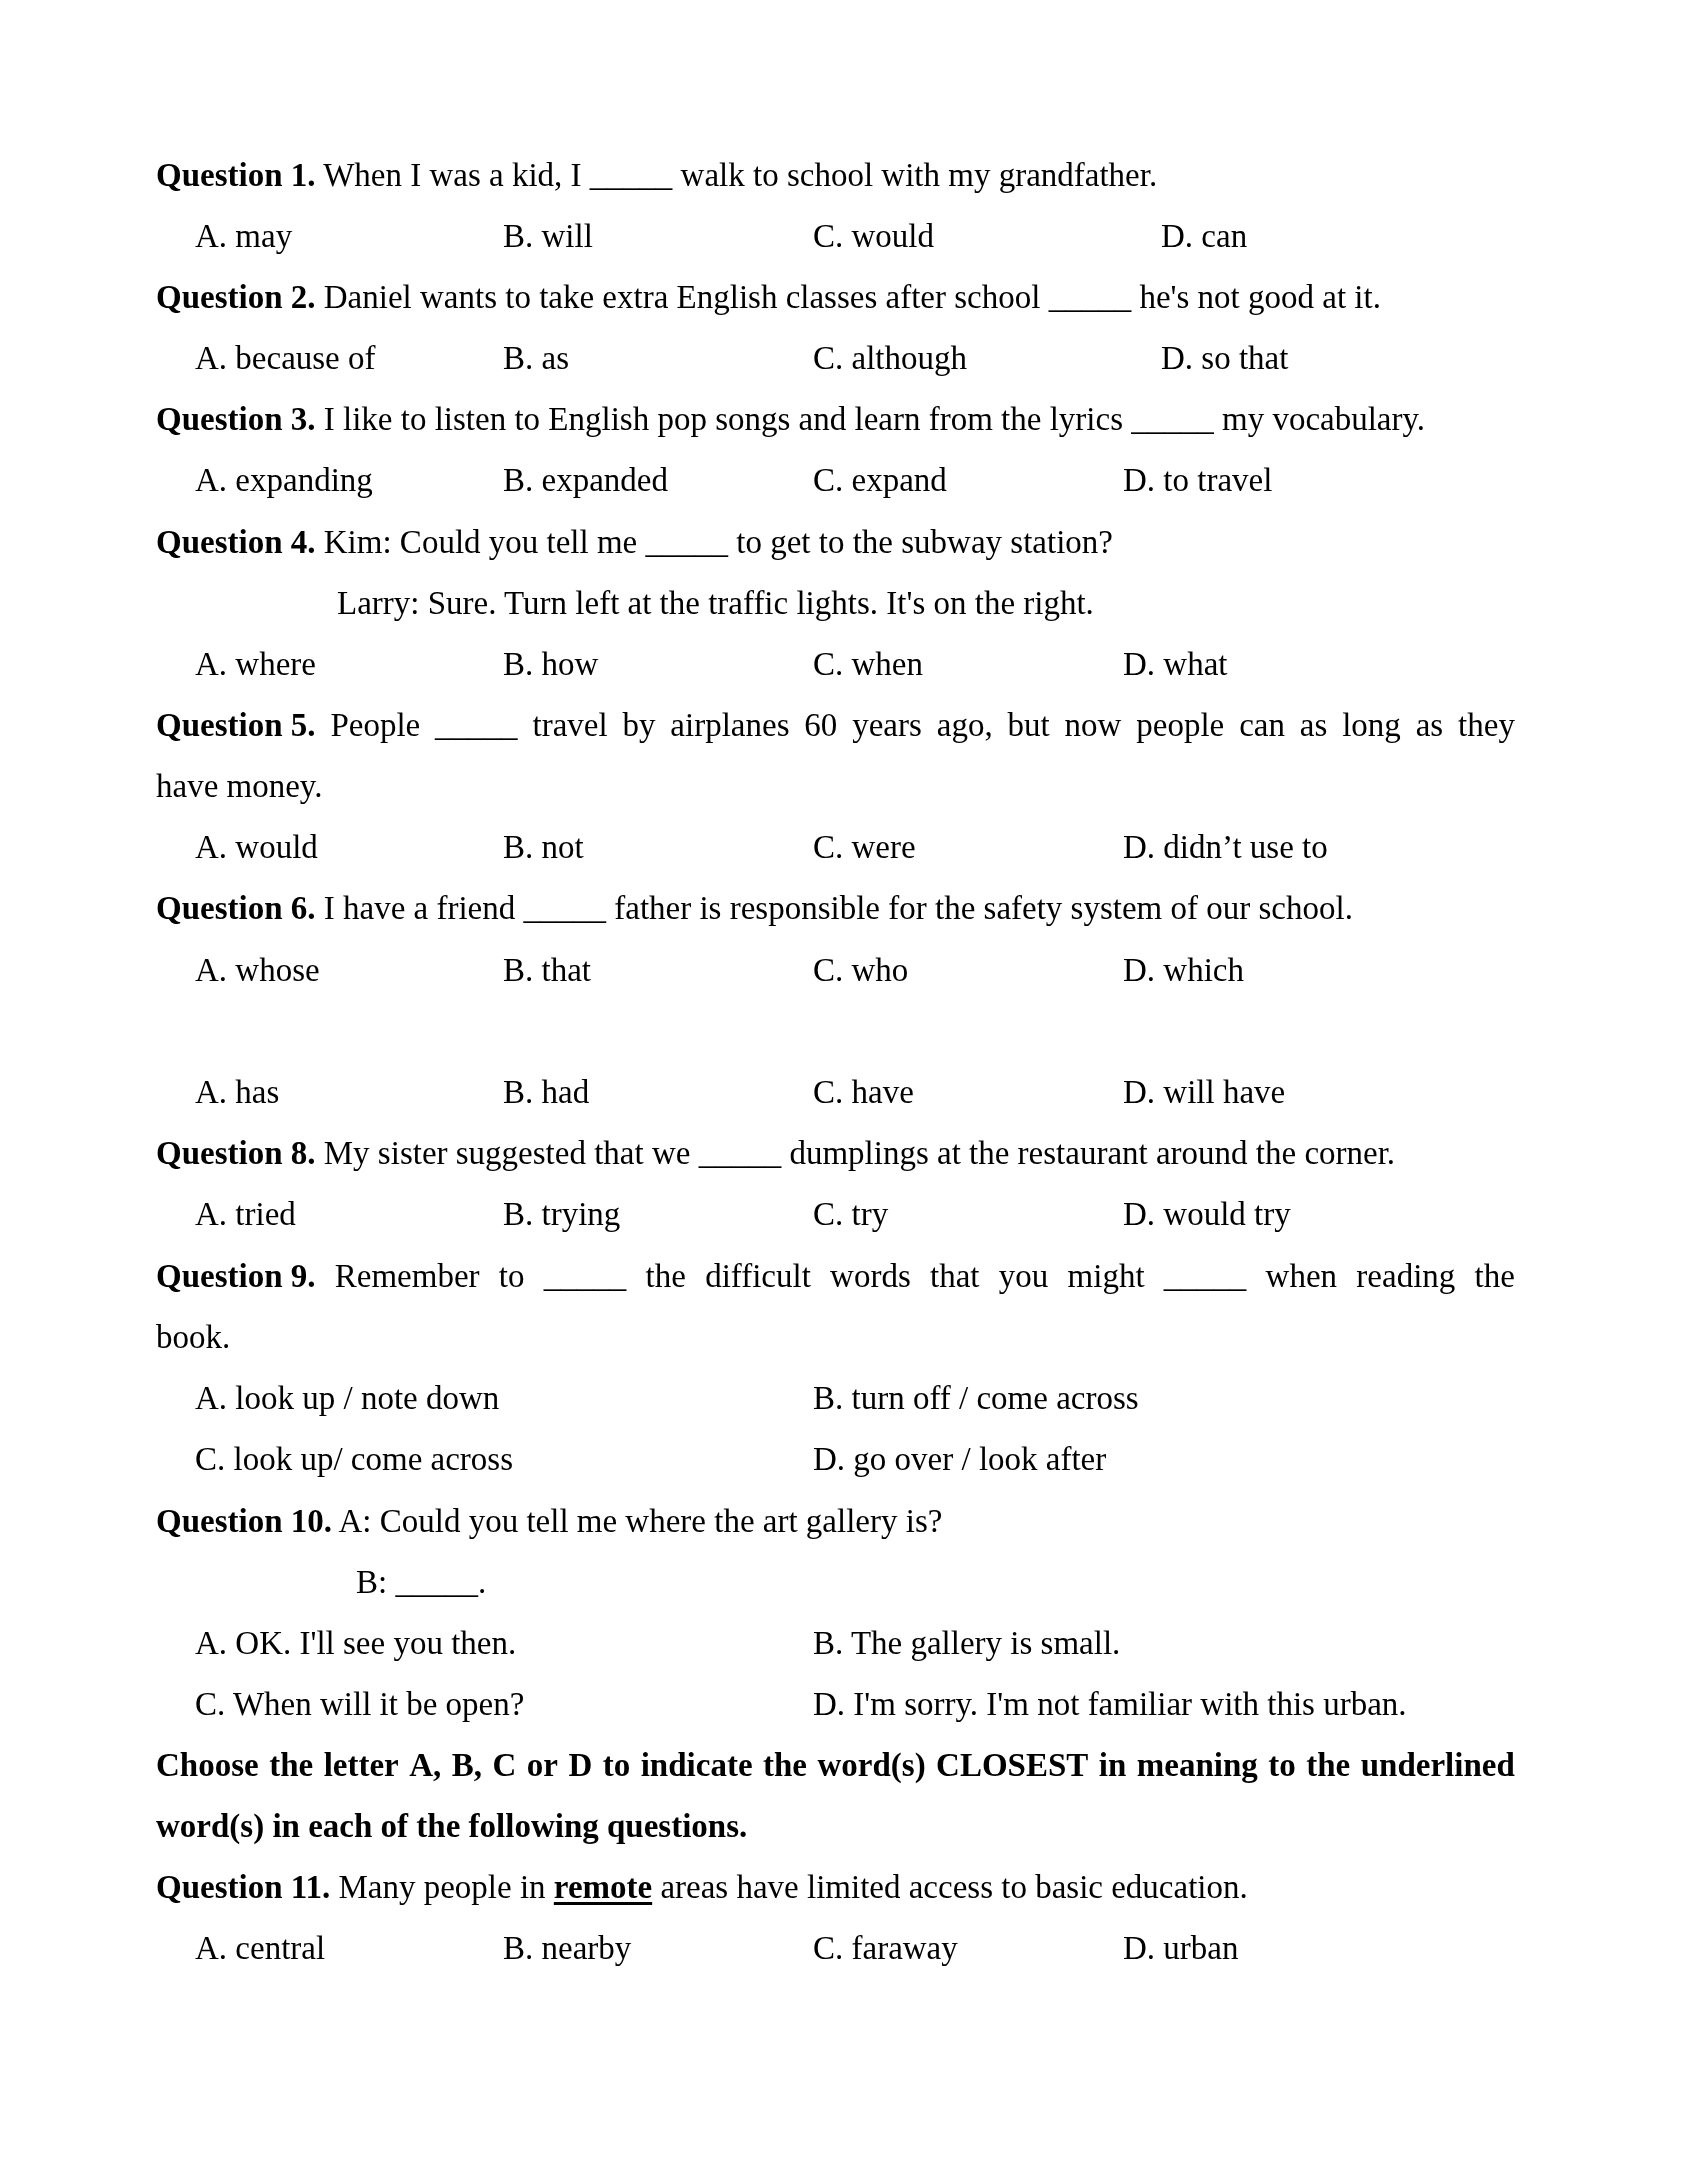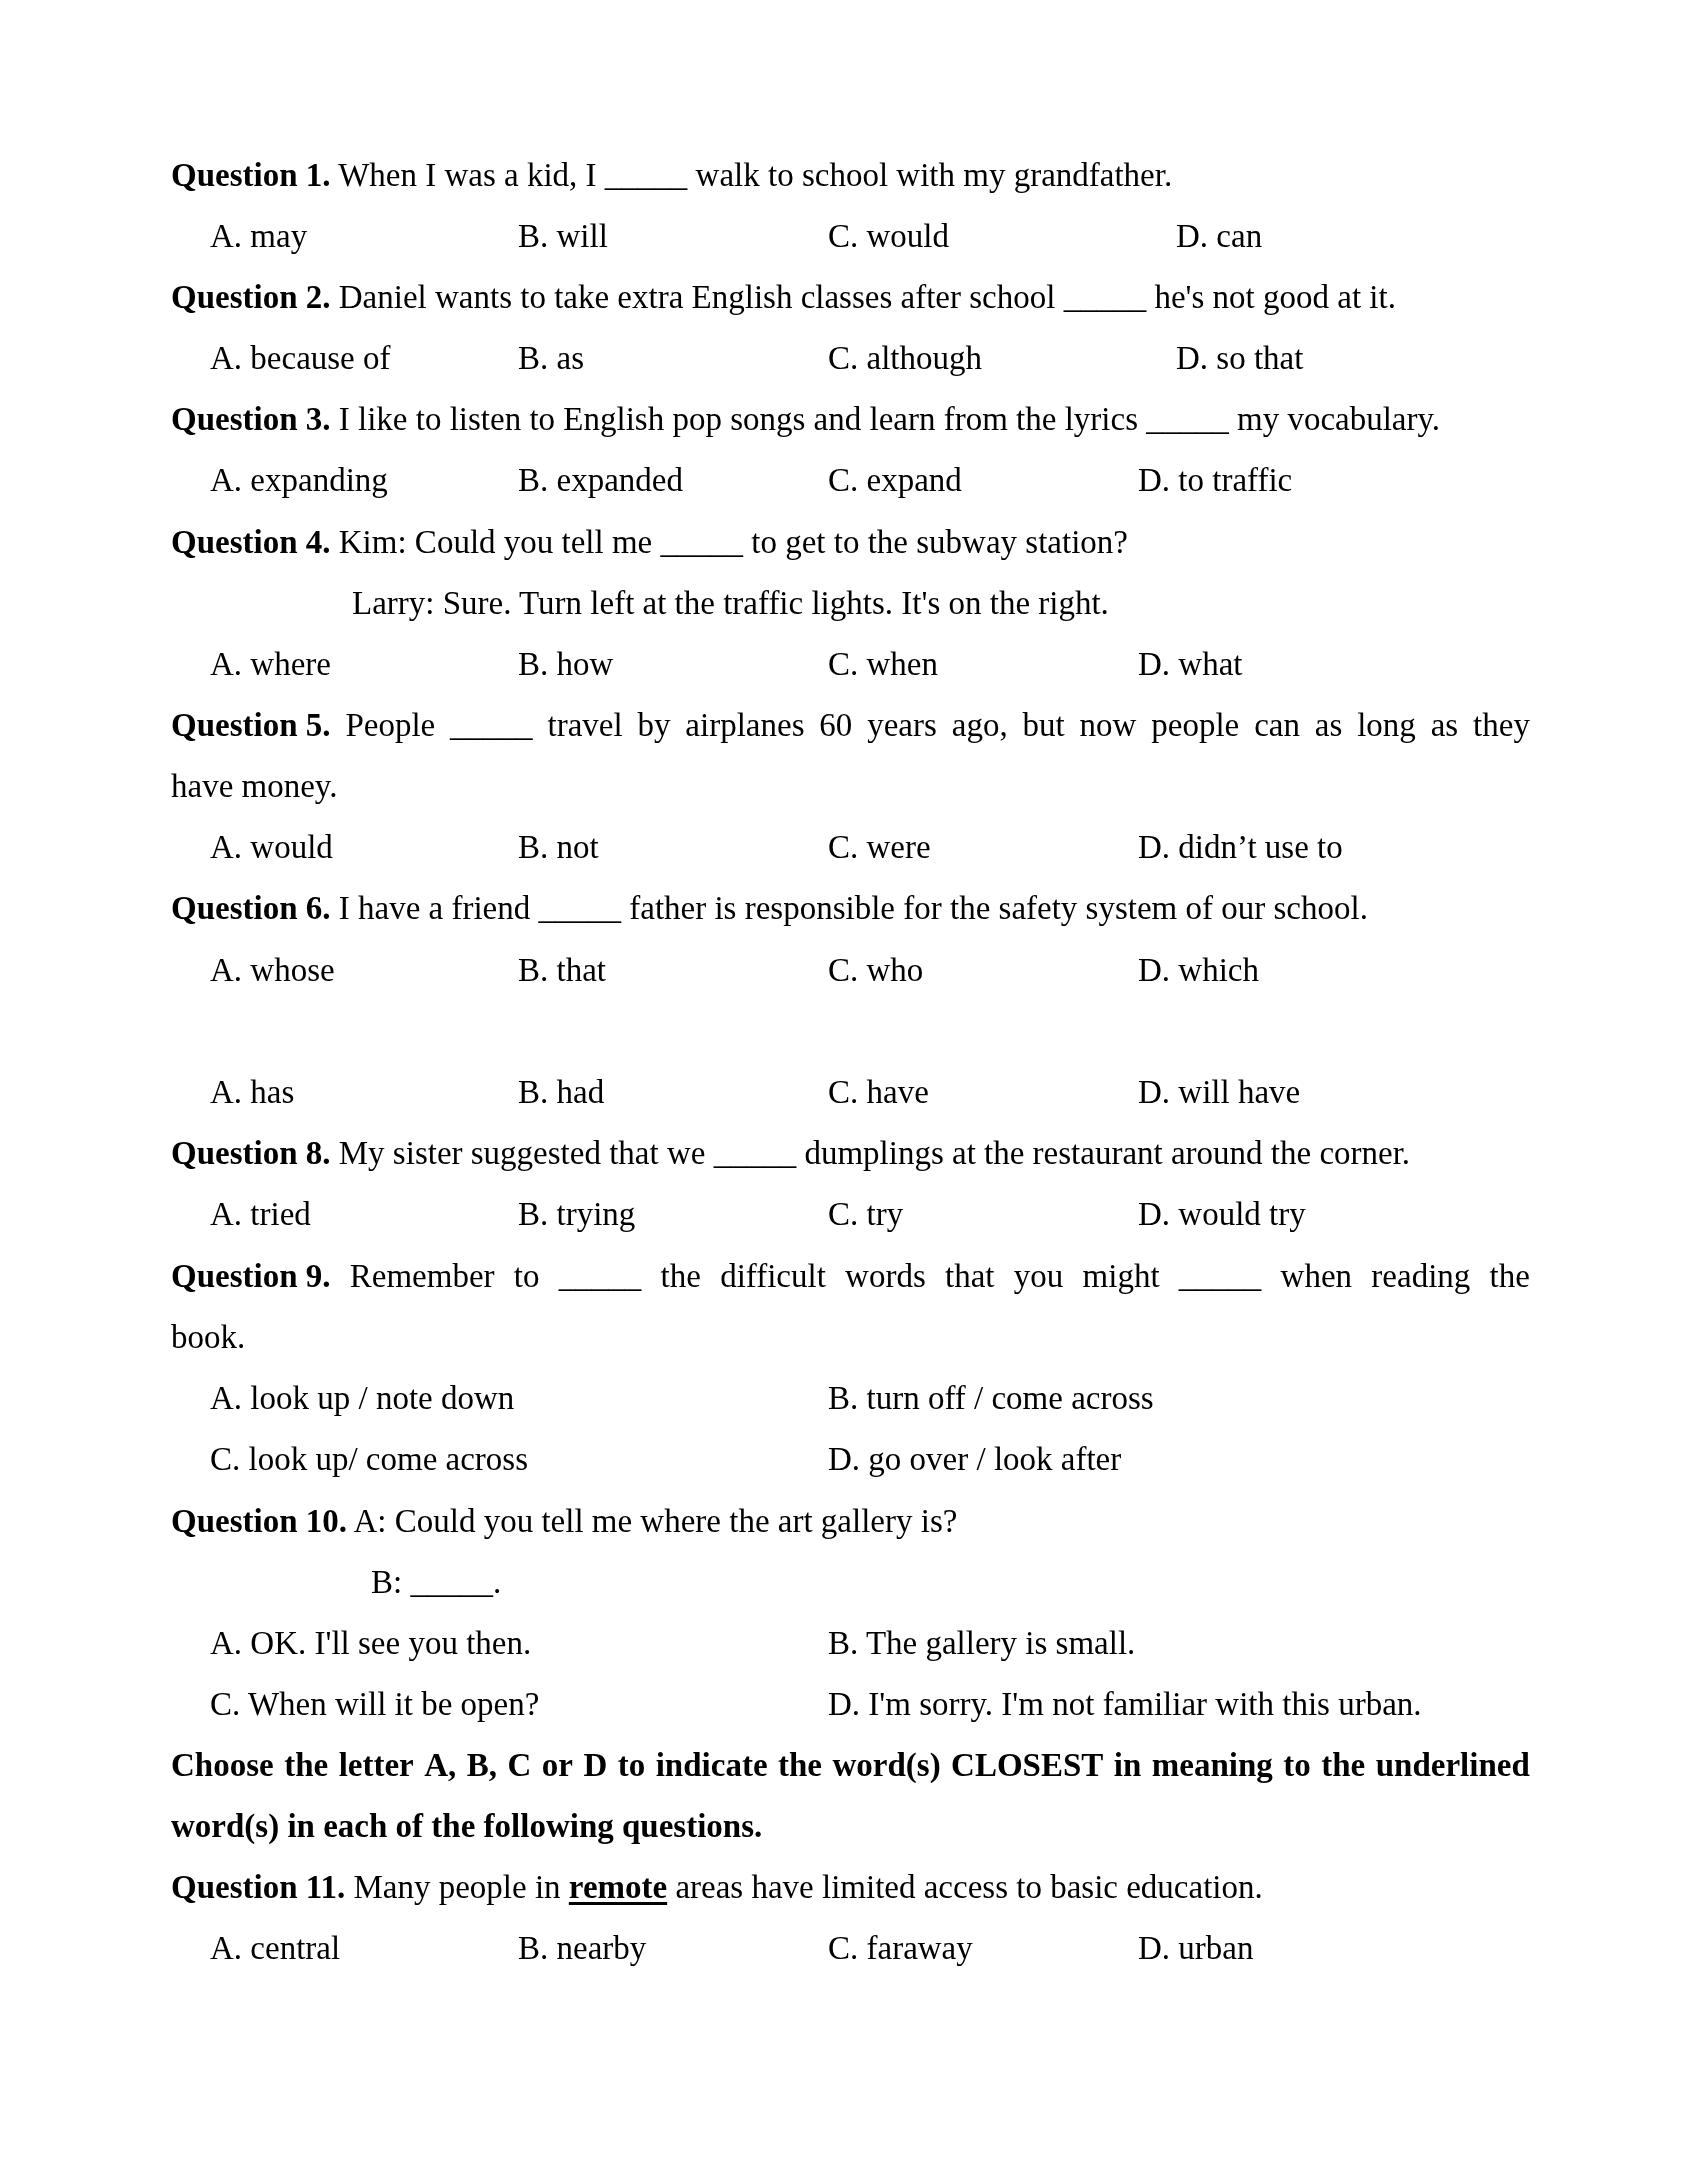--- a/index.html
+++ b/index.html
@@ -1,18 +1,18 @@
 <!DOCTYPE html>
 <html style="font-size:12.7px"><head>
 <meta charset="utf-8">
 <style>
   html, body { margin: 0; padding: 0; background: #ffffff; }
   body { width: 1687px; height: 2183px; position: relative; overflow: hidden;
          font-family: "Liberation Serif", "DejaVu Serif", serif; color: #000; }
-  .page { position: absolute; left: 15px; top: 0; width: 1349px; height: 2183px; }
+  .page { position: absolute; left: 0; top: 0; width: 1349px; height: 2183px; }
   .line { position: absolute; left: 156px; font-size: 33px; line-height: 40px; white-space: nowrap; }
   .q-label { font-weight: bold; }
   .justify { width: 1359px; display: flex; justify-content: space-between; white-space: nowrap; }
   .opt { position: absolute; font-size: 33px; line-height: 40px; white-space: nowrap; }
   .instr { font-weight: bold; }
   .underline-bold { font-weight: bold; text-decoration: underline; text-decoration-thickness: 3.2px; text-underline-offset: 4px; }
 </style>
 </head>
 <body>
 
@@ -41,21 +41,21 @@
   </div>
 
   <div class="line" style="top:399px;">
     <span class="q-label">Question 3.</span>
     <span>I like to listen to English pop songs and learn from the lyrics _____ my vocabulary.</span>
   </div>
   <div>
     <span class="opt" style="left:195px;top:460px;text-align:right;">A. expanding</span>
     <span class="opt" style="left:503px;top:460px;">B. expanded</span>
     <span class="opt" style="left:813px;top:460px;">C. expand</span>
-    <span class="opt" style="left:1123px;top:460px;">D. to traffic</span>
+    <span class="opt" style="left:1123px;top:460px;">D. to travel</span>
   </div>
 
   <div class="line" style="top:522px;">
     <span class="q-label">Question 4.</span>
     <span>Kim: Could you tell me _____ to get to the subway station?</span>
   </div>
   <div class="line" style="top:583px;left:337px;">Larry: Sure. Turn left at the traffic lights. It's on the right.</div>
   <div>
     <span class="opt" style="left:195px;top:644px;">A. where</span>
     <span class="opt" style="left:503px;top:644px;">B. how</span>

